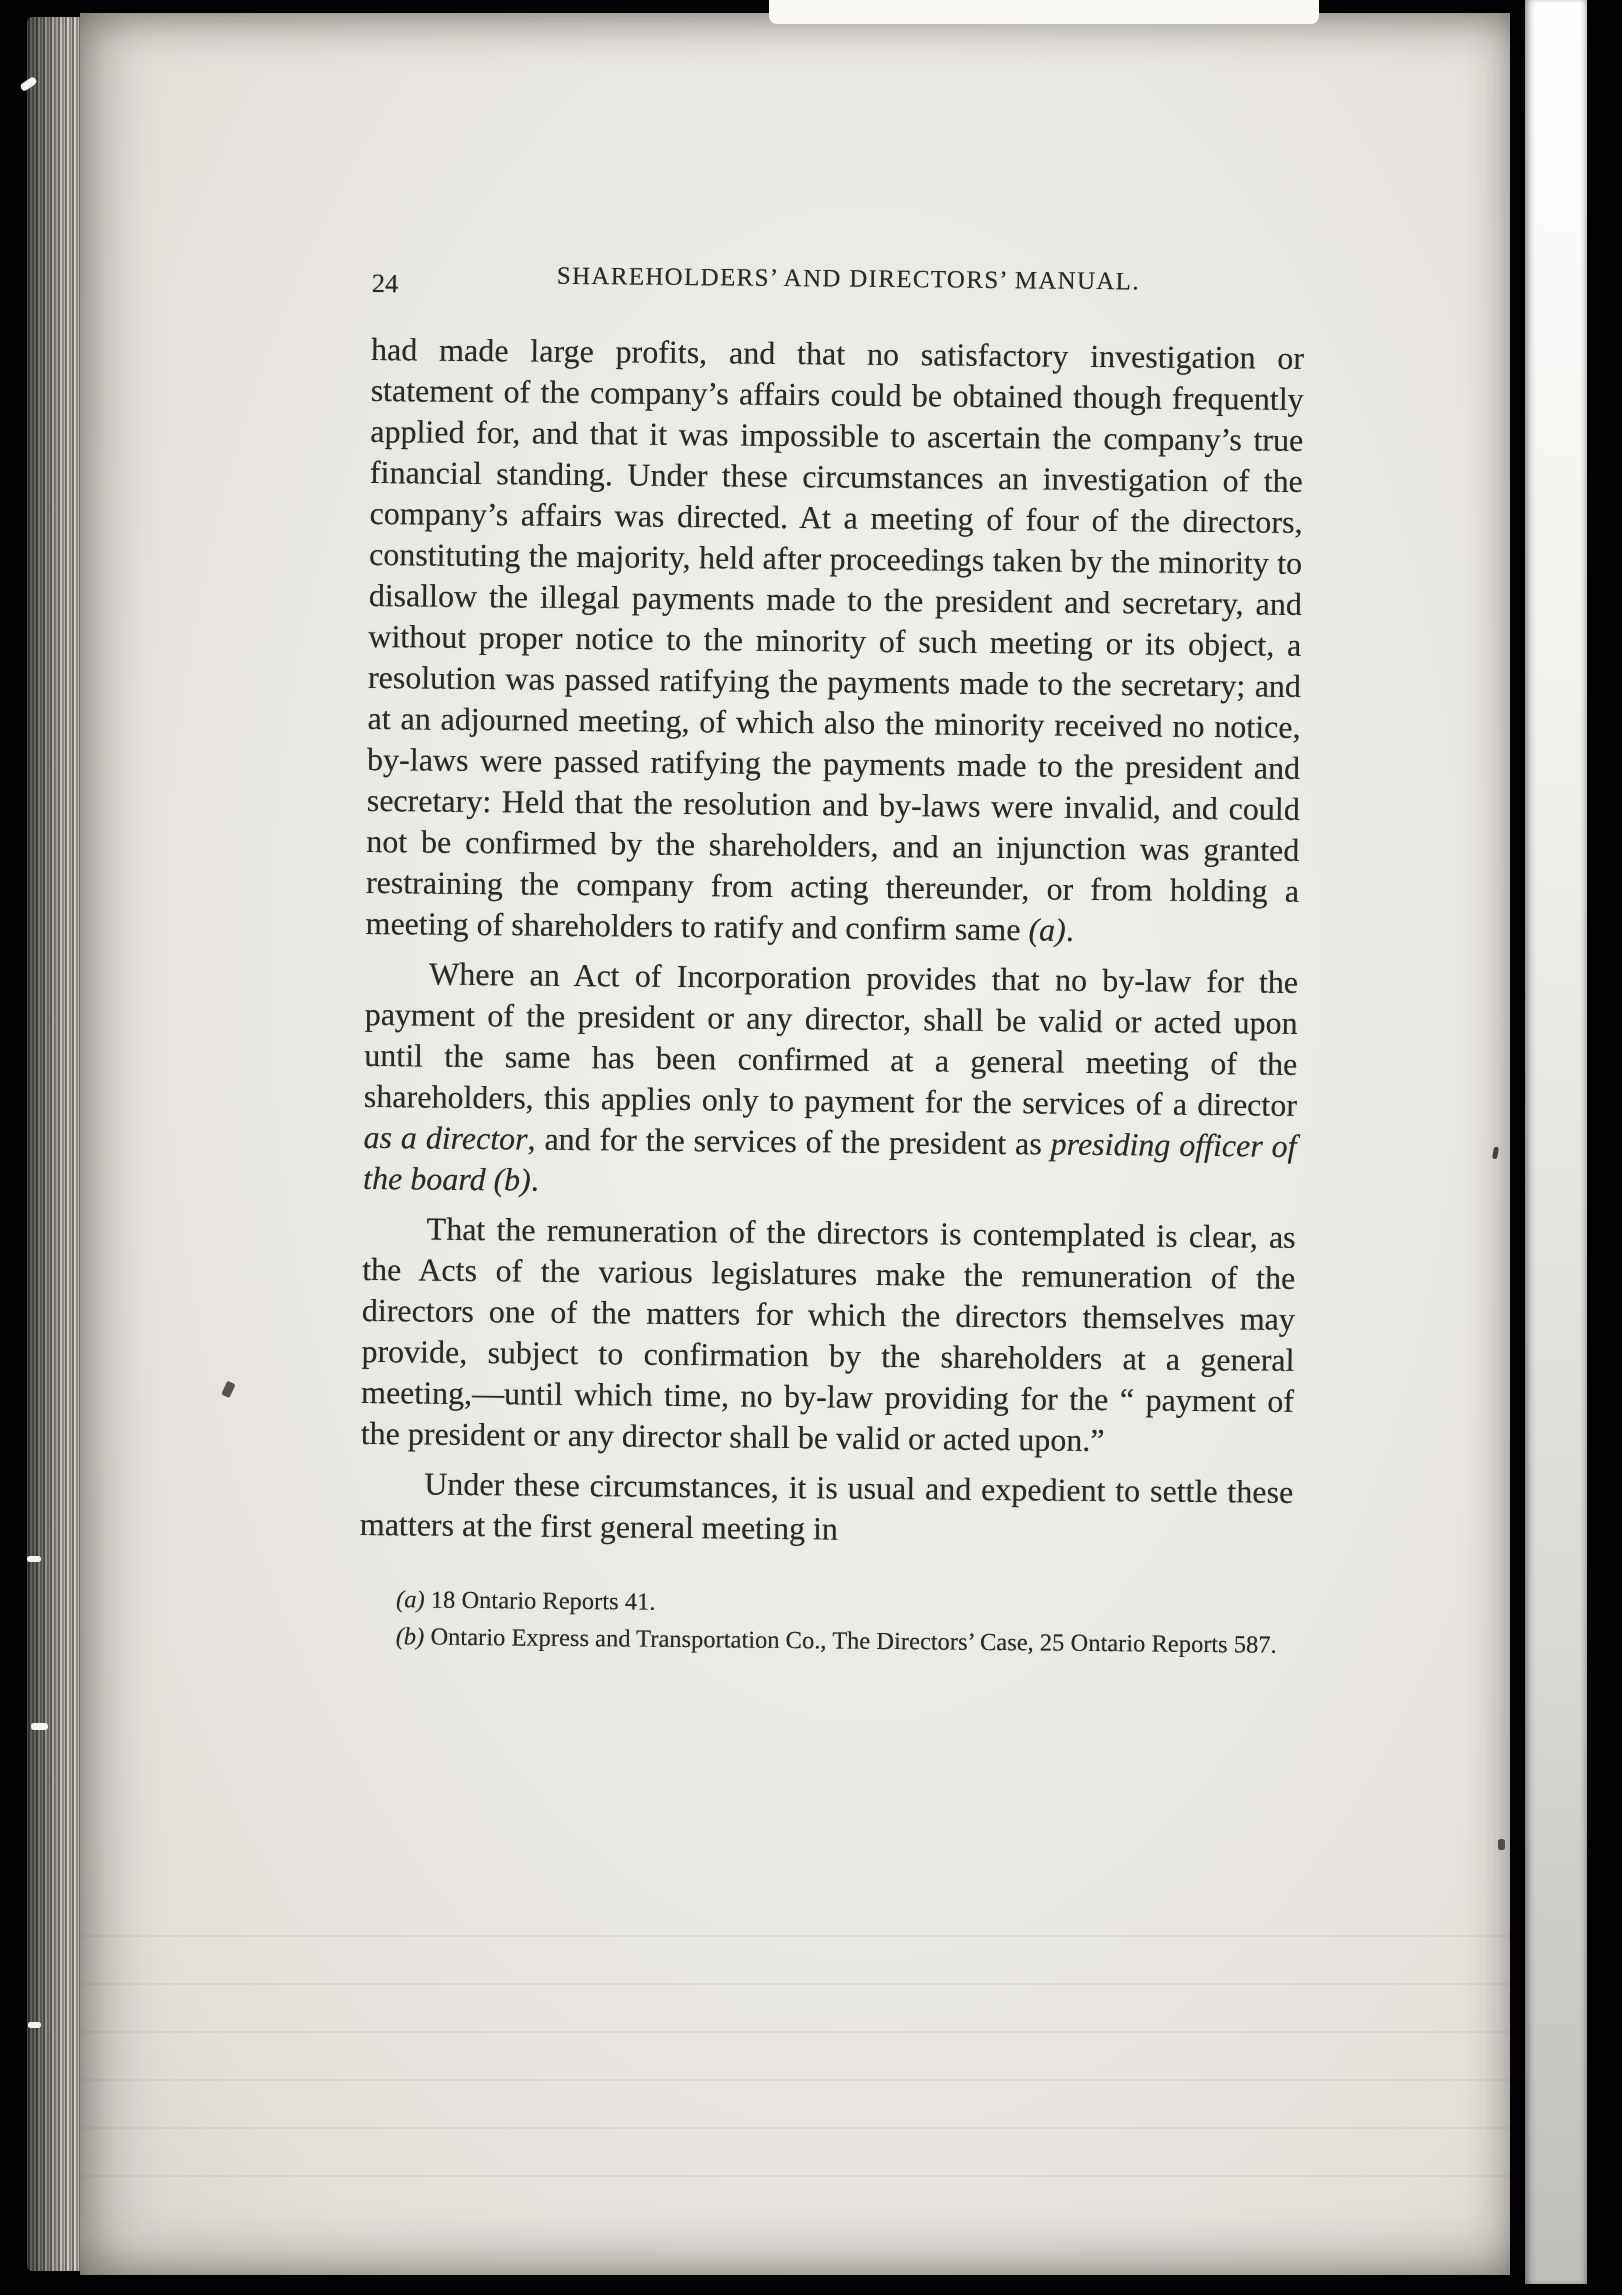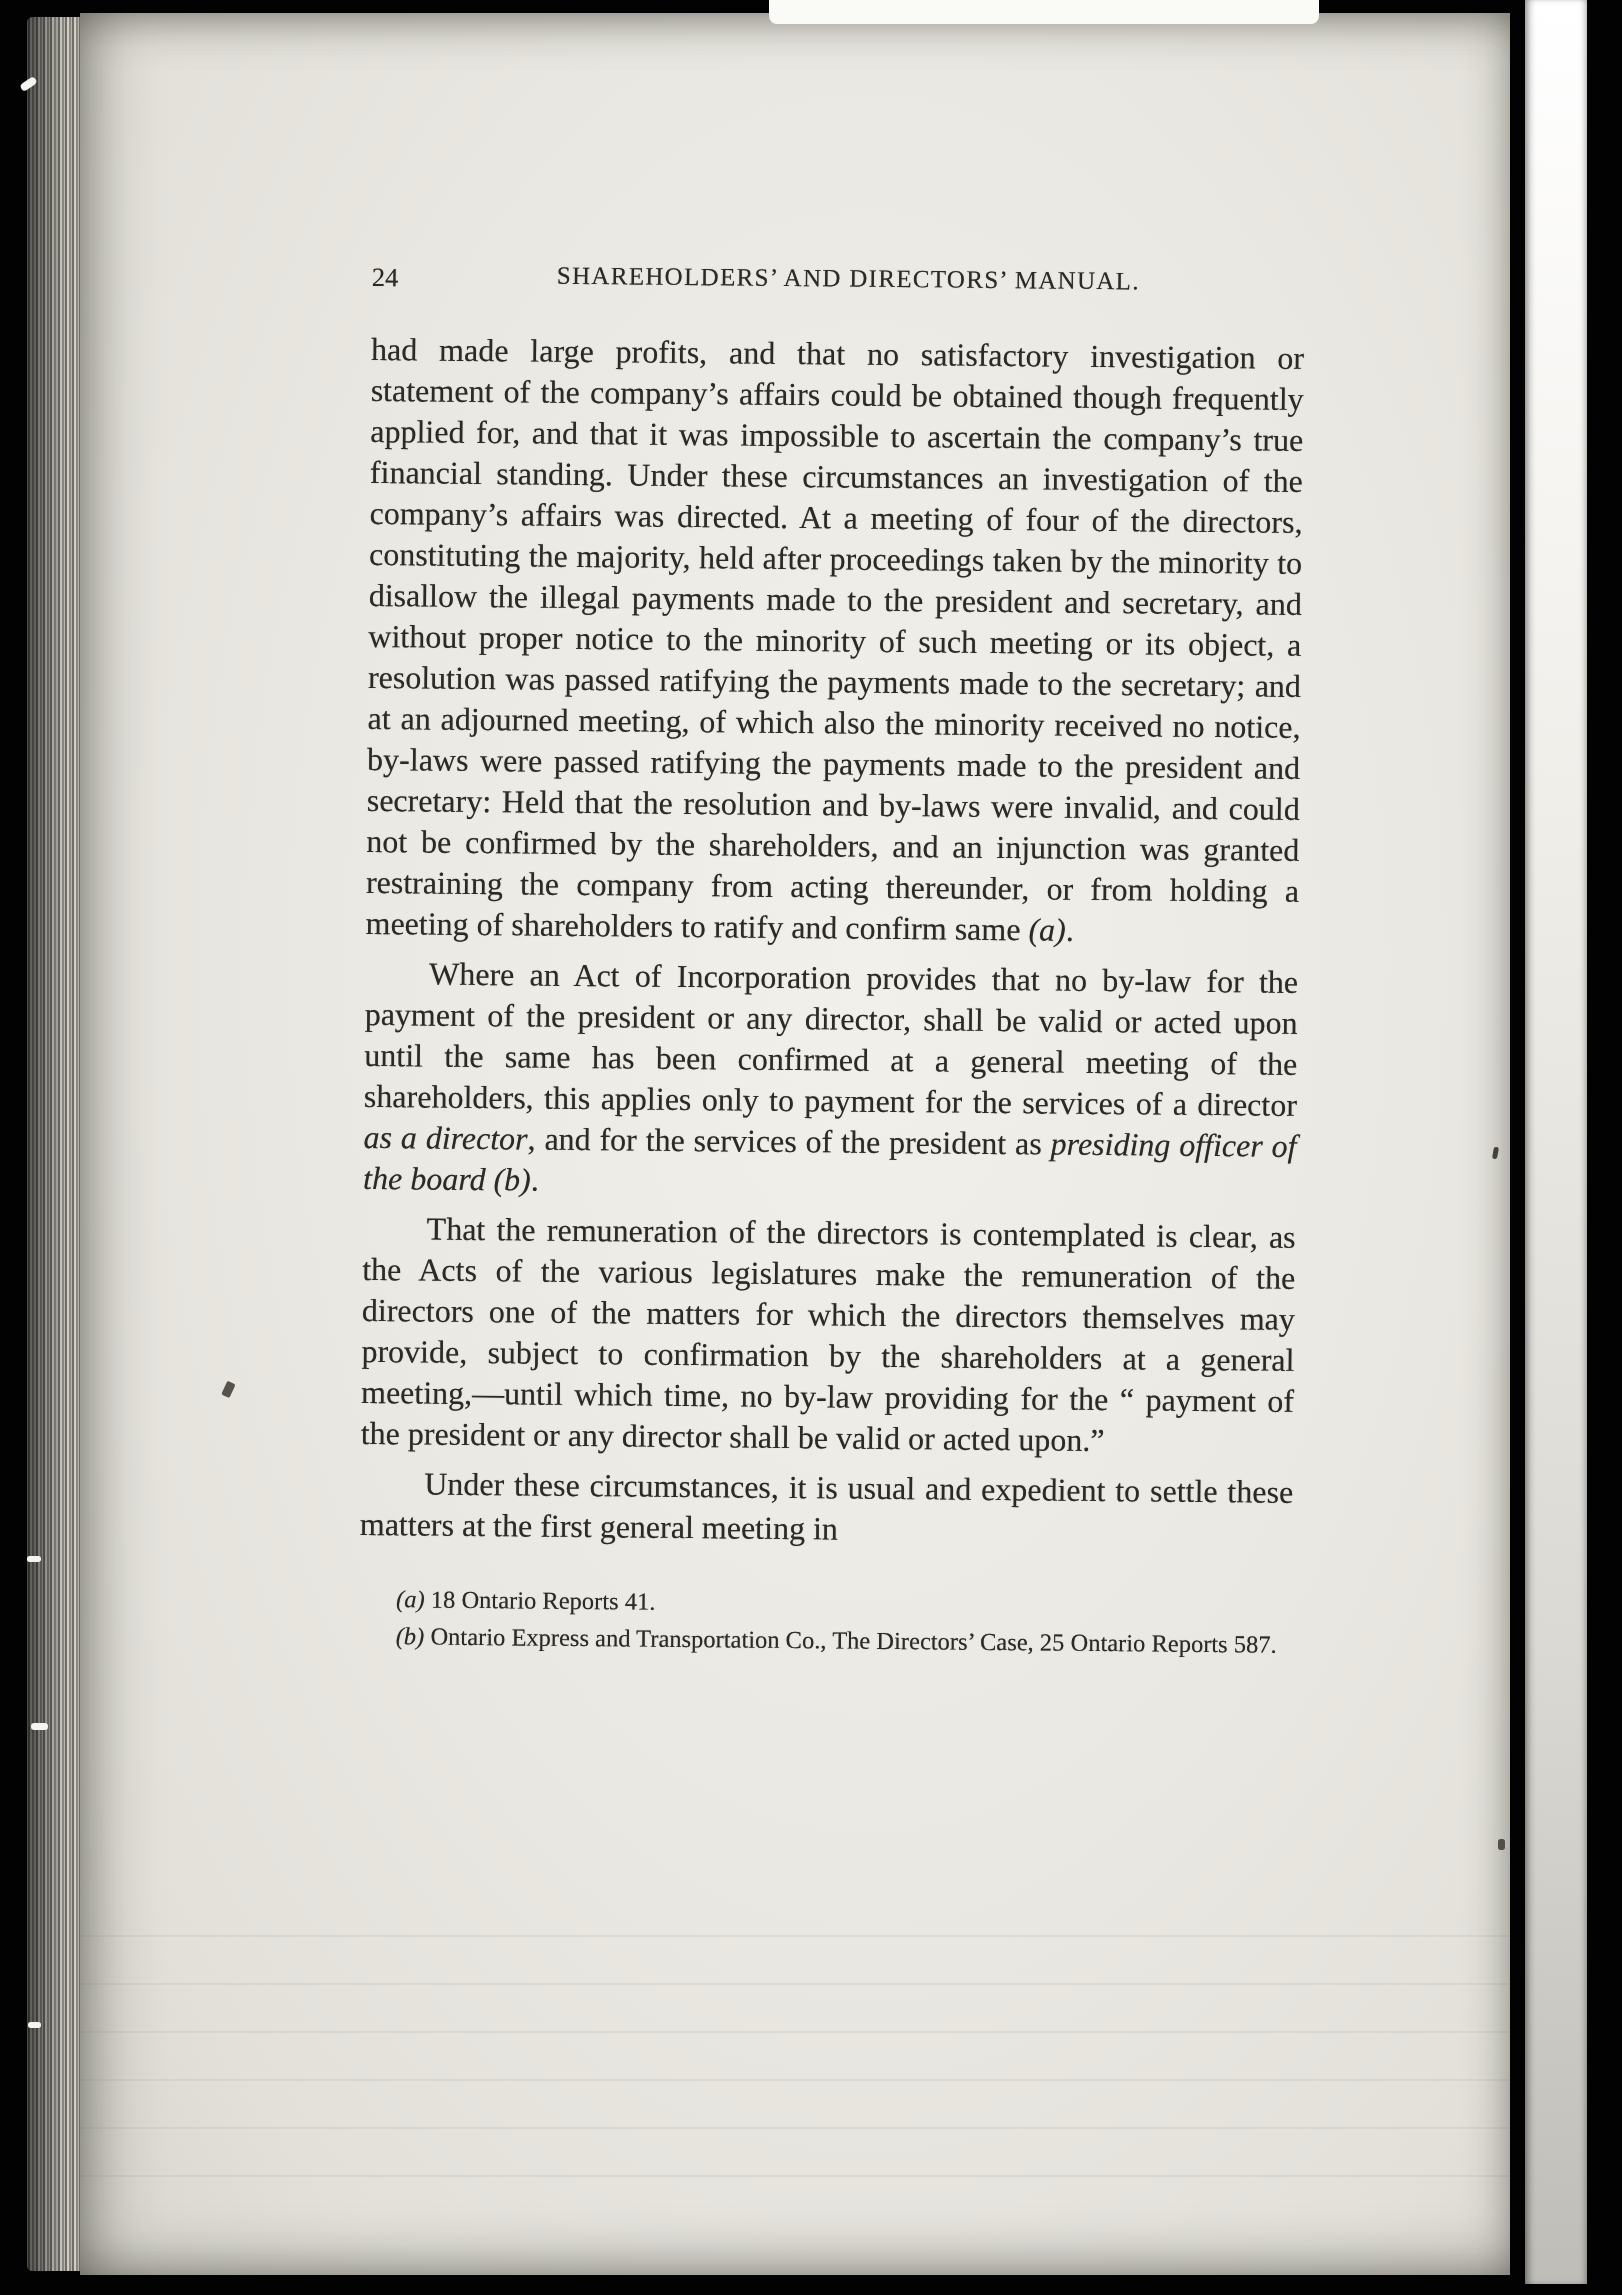--- a/index.html
+++ b/index.html
@@ -80,21 +80,21 @@
   }
 
   .running-header {
     position: relative;
     height: 38px;
     margin-bottom: 30.5px;
     font-size: 25px;
   }
   .pagenum {
     position: absolute;
-    left: 0; top: 2px;
+    left: 0; top: 8px;
     font-size: 26.5px;
   }
   .runhead {
     display: block;
     text-align: center;
     letter-spacing: 1.3px;
     padding-left: 20px;
   }
 
   .para {

